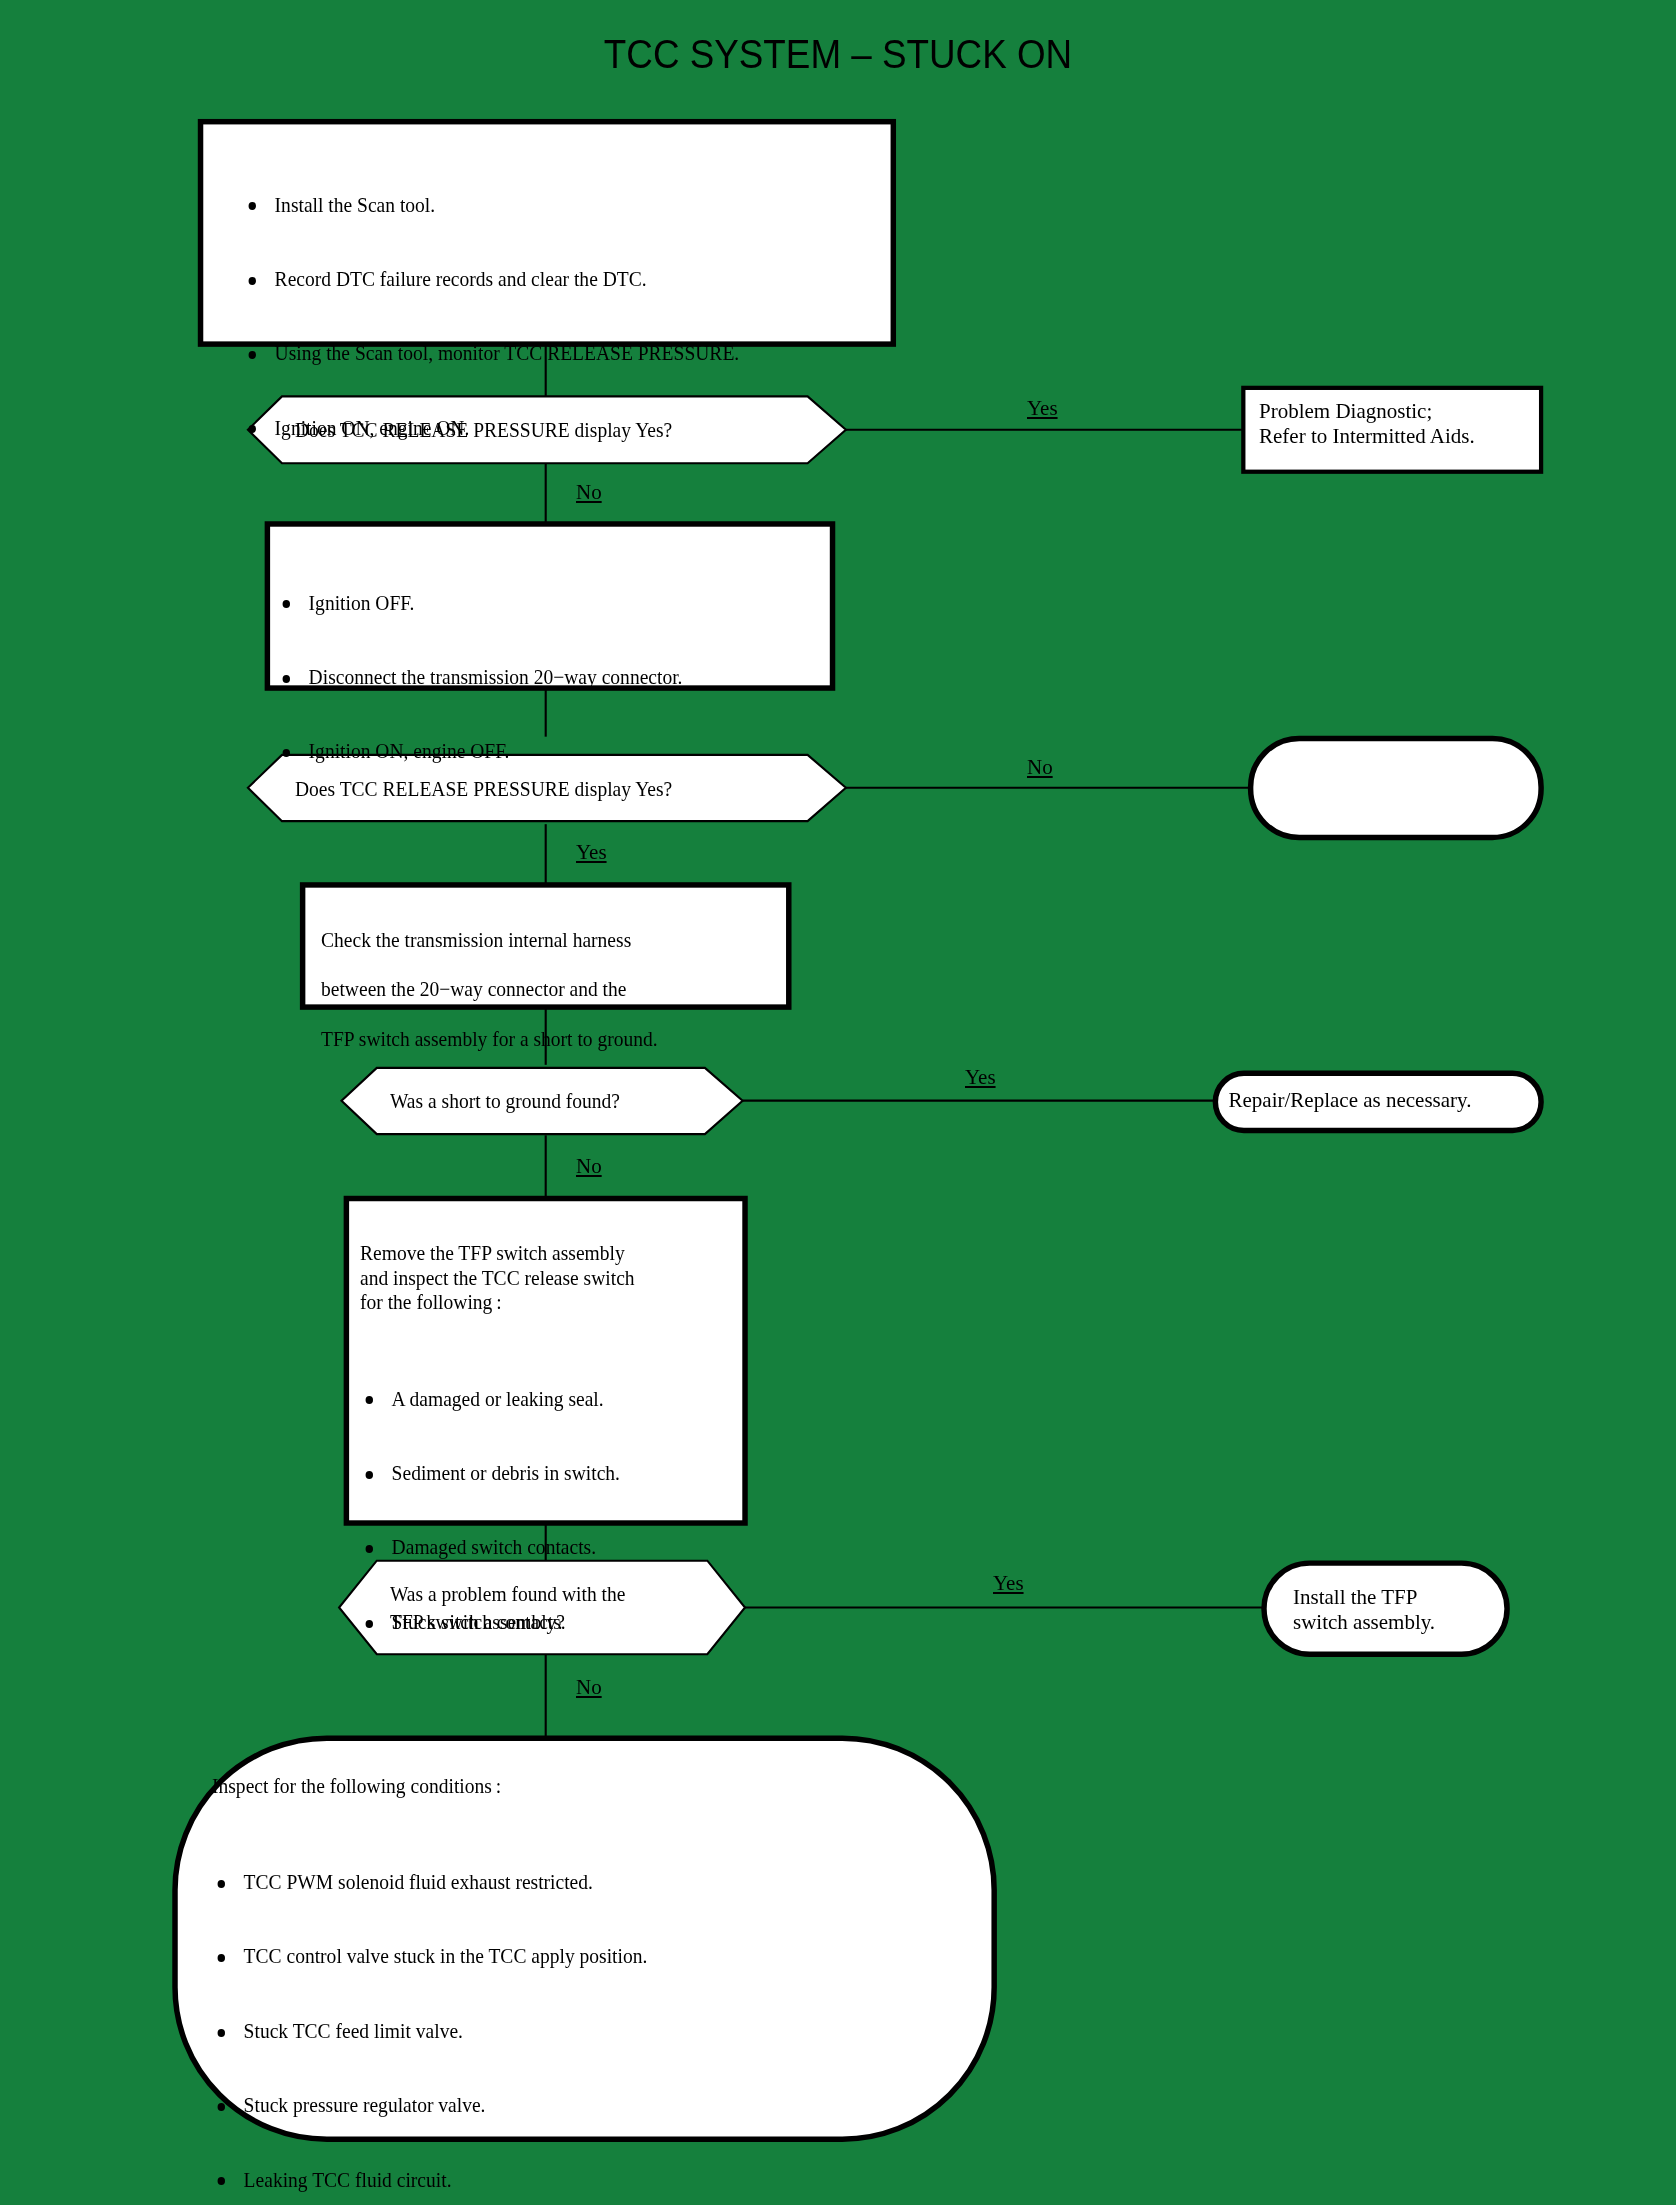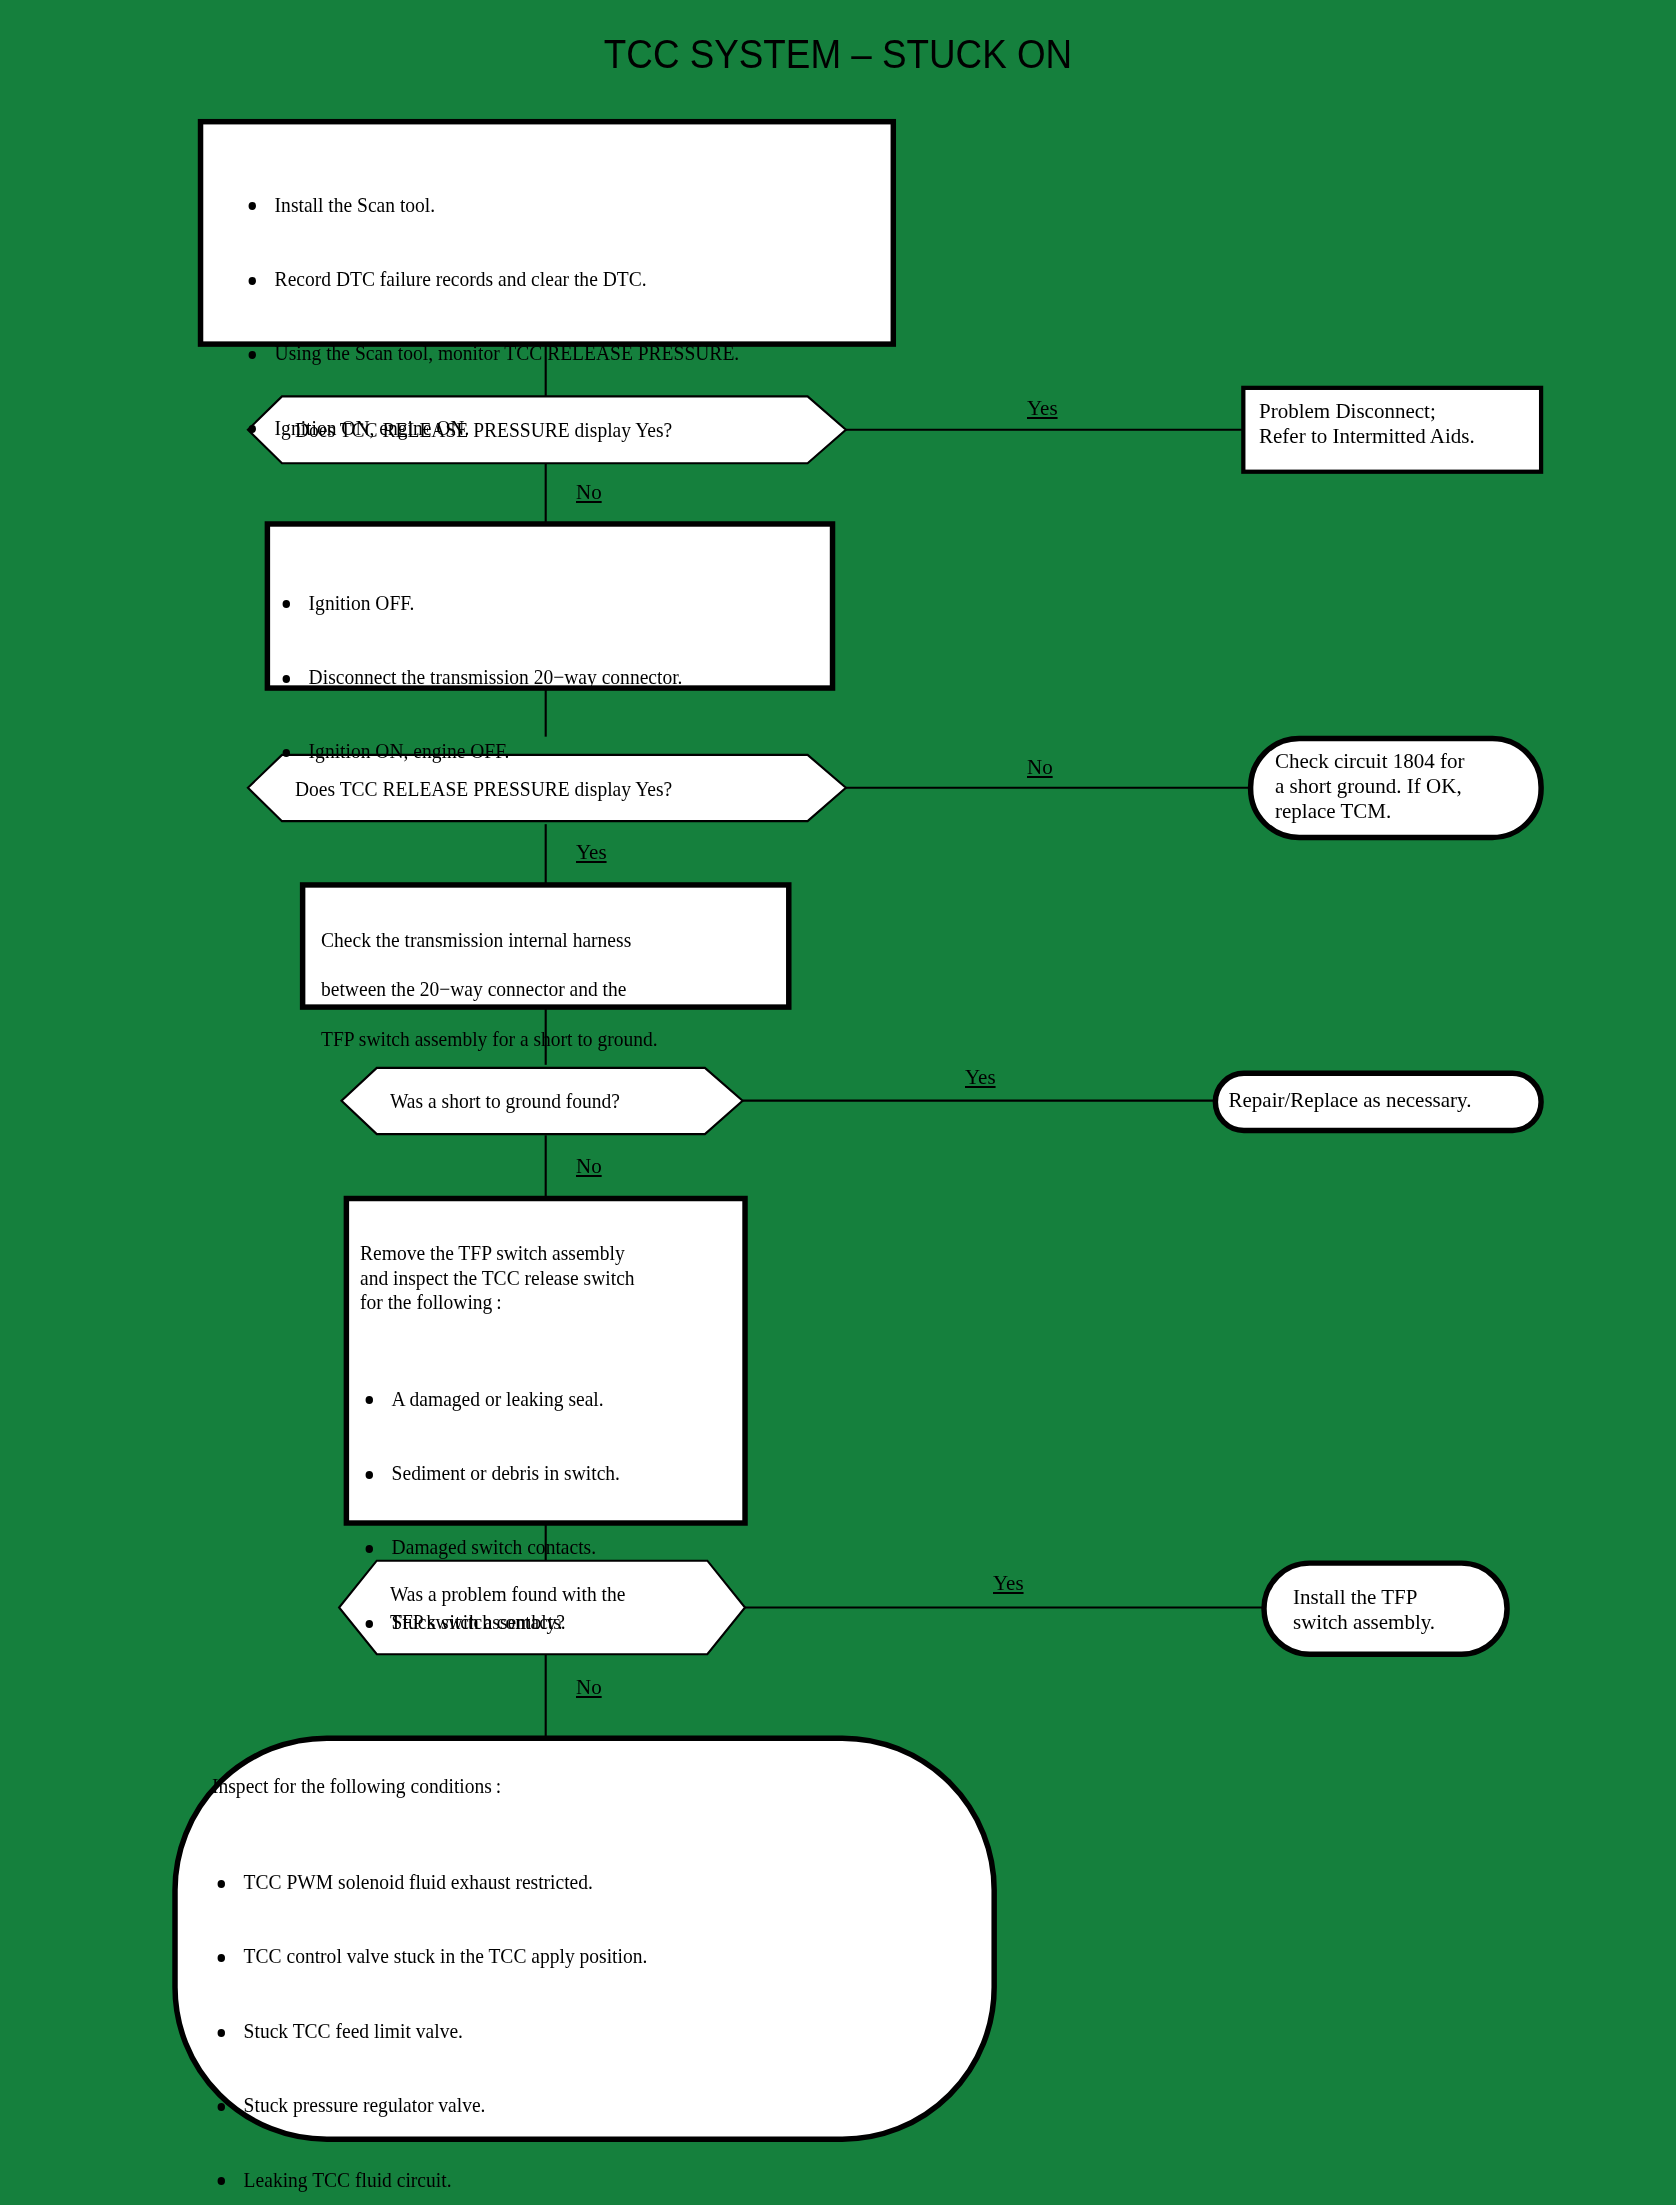--- a/index.html
+++ b/index.html
@@ -174,43 +174,38 @@
     </ul>
   </div>
 
   <div class="hex-label" style="left:295px; top:417px; width:535px; text-align:left;">Does TCC RELEASE PRESSURE display Yes?</div>
 
   <div class="edge-label" style="left:1027px; top:396px;">Yes</div>
 
   <div class="edge-label" style="left:576px; top:480px;">No</div>
 
   <div class="term-label" style="left:1259px; top:399px; width:280px;">
-    <div>Problem Disconnect;</div>
+    <div>Problem Diagnostic;</div>
     <div>Refer to Intermitted Aids.</div>
   </div>
 
   <div class="txt body-txt" style="left:277px; top:541px; width:547px;">
     <ul class="bullets">
       <li>Ignition OFF.</li>
       <li>Disconnect the transmission 20−way connector.</li>
       <li>Ignition ON, engine OFF.</li>
     </ul>
   </div>
 
   <div class="hex-label" style="left:295px; top:776px; width:535px; text-align:left;">Does TCC RELEASE PRESSURE display Yes?</div>
 
   <div class="edge-label" style="left:1027px; top:755px;">No</div>
 
   <div class="edge-label" style="left:576px; top:840px;">Yes</div>
 
-  <div class="term-label" style="left:1275px; top:749px; width:255px;">
-    <div>Check circuit 1804 for</div>
-    <div>a short ground. If OK,</div>
-    <div>replace TCM.</div>
-  </div>
 
   <div class="txt body-txt" style="left:321px; top:903px; width:474px;">
     <div>Check the transmission internal harness</div>
     <div>between the 20−way connector and the</div>
     <div>TFP switch assembly for a short to ground.</div>
   </div>
 
   <div class="hex-label" style="left:390px; top:1088px; width:328px; text-align:left;">Was a short to ground found?</div>
 
   <div class="edge-label" style="left:965px; top:1065px;">Yes</div>

